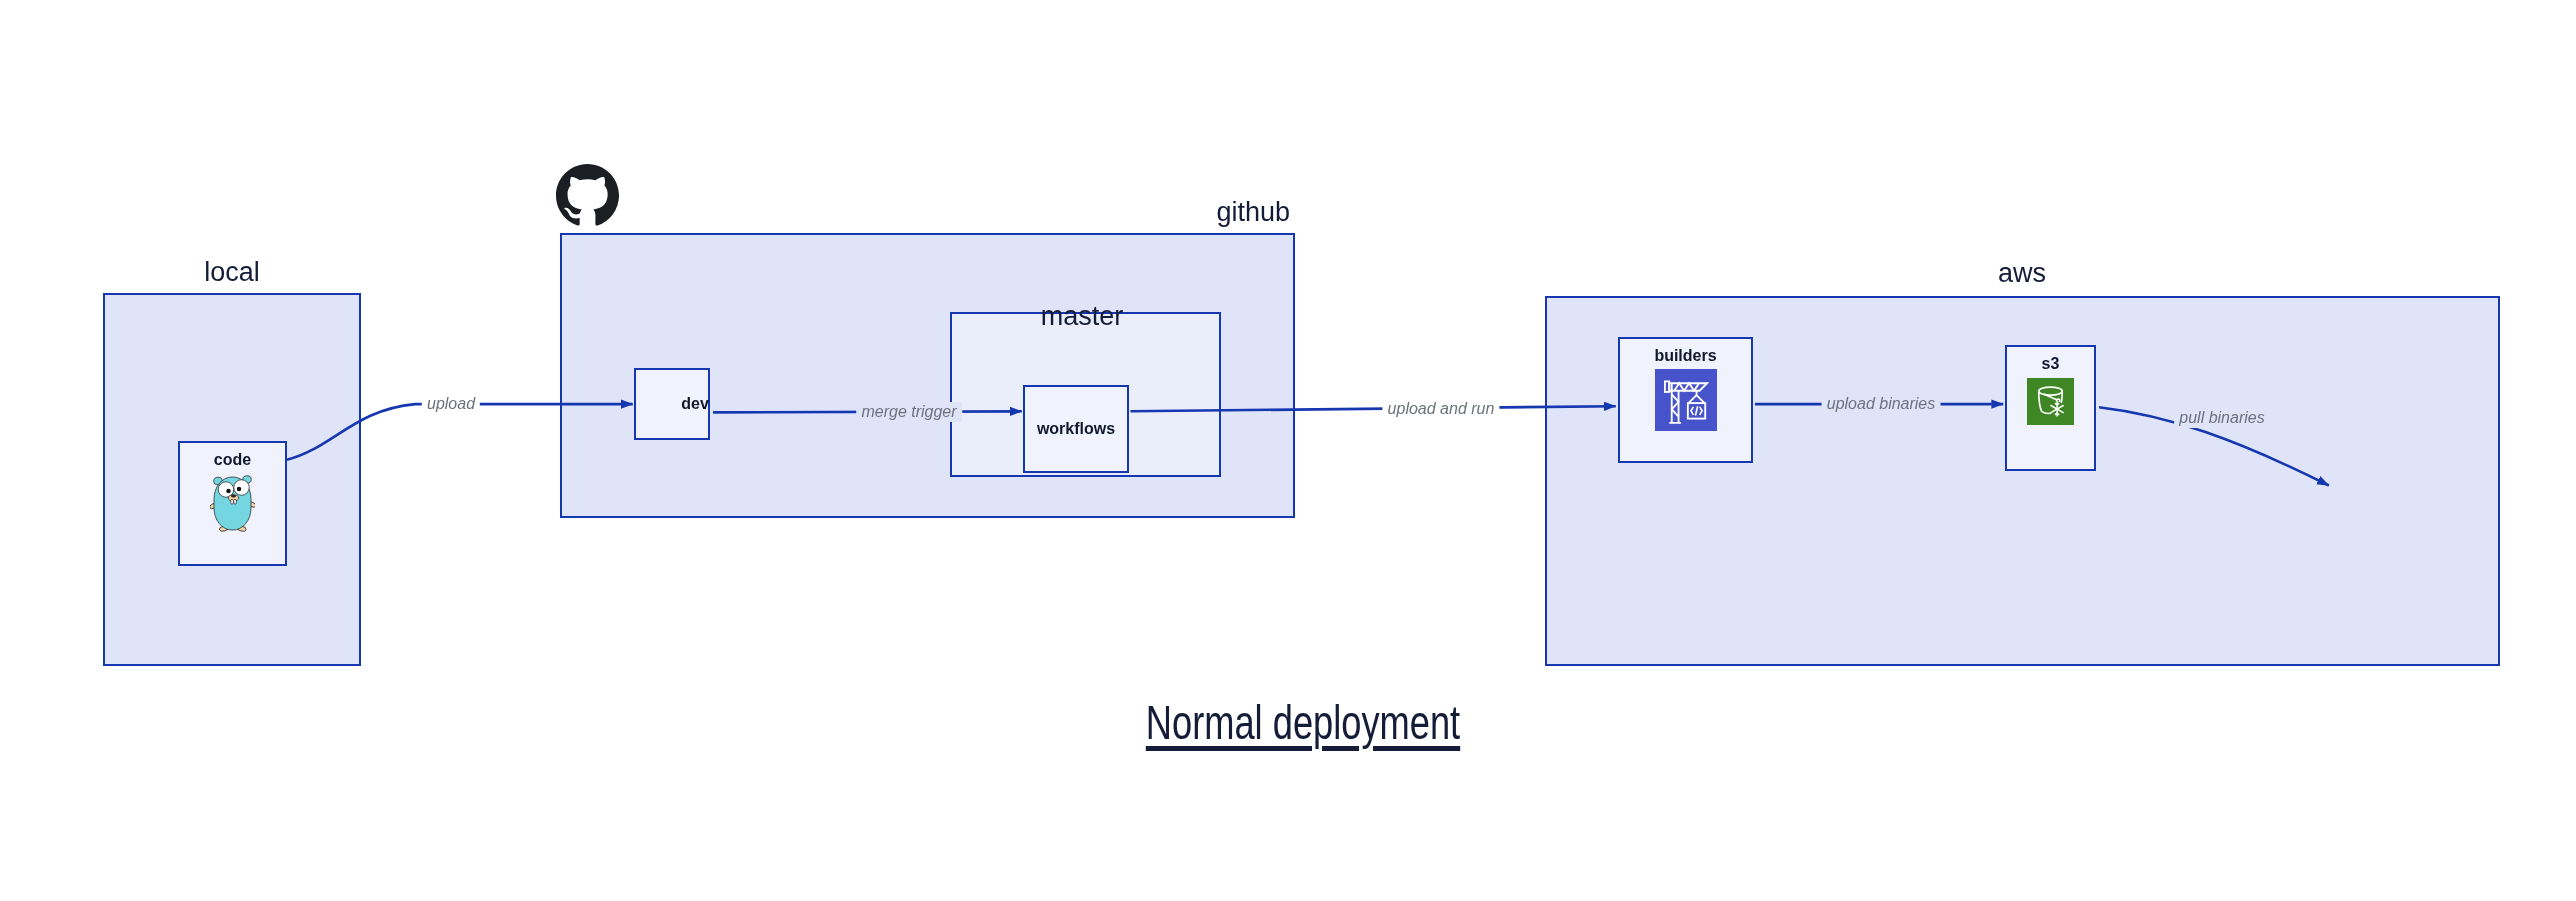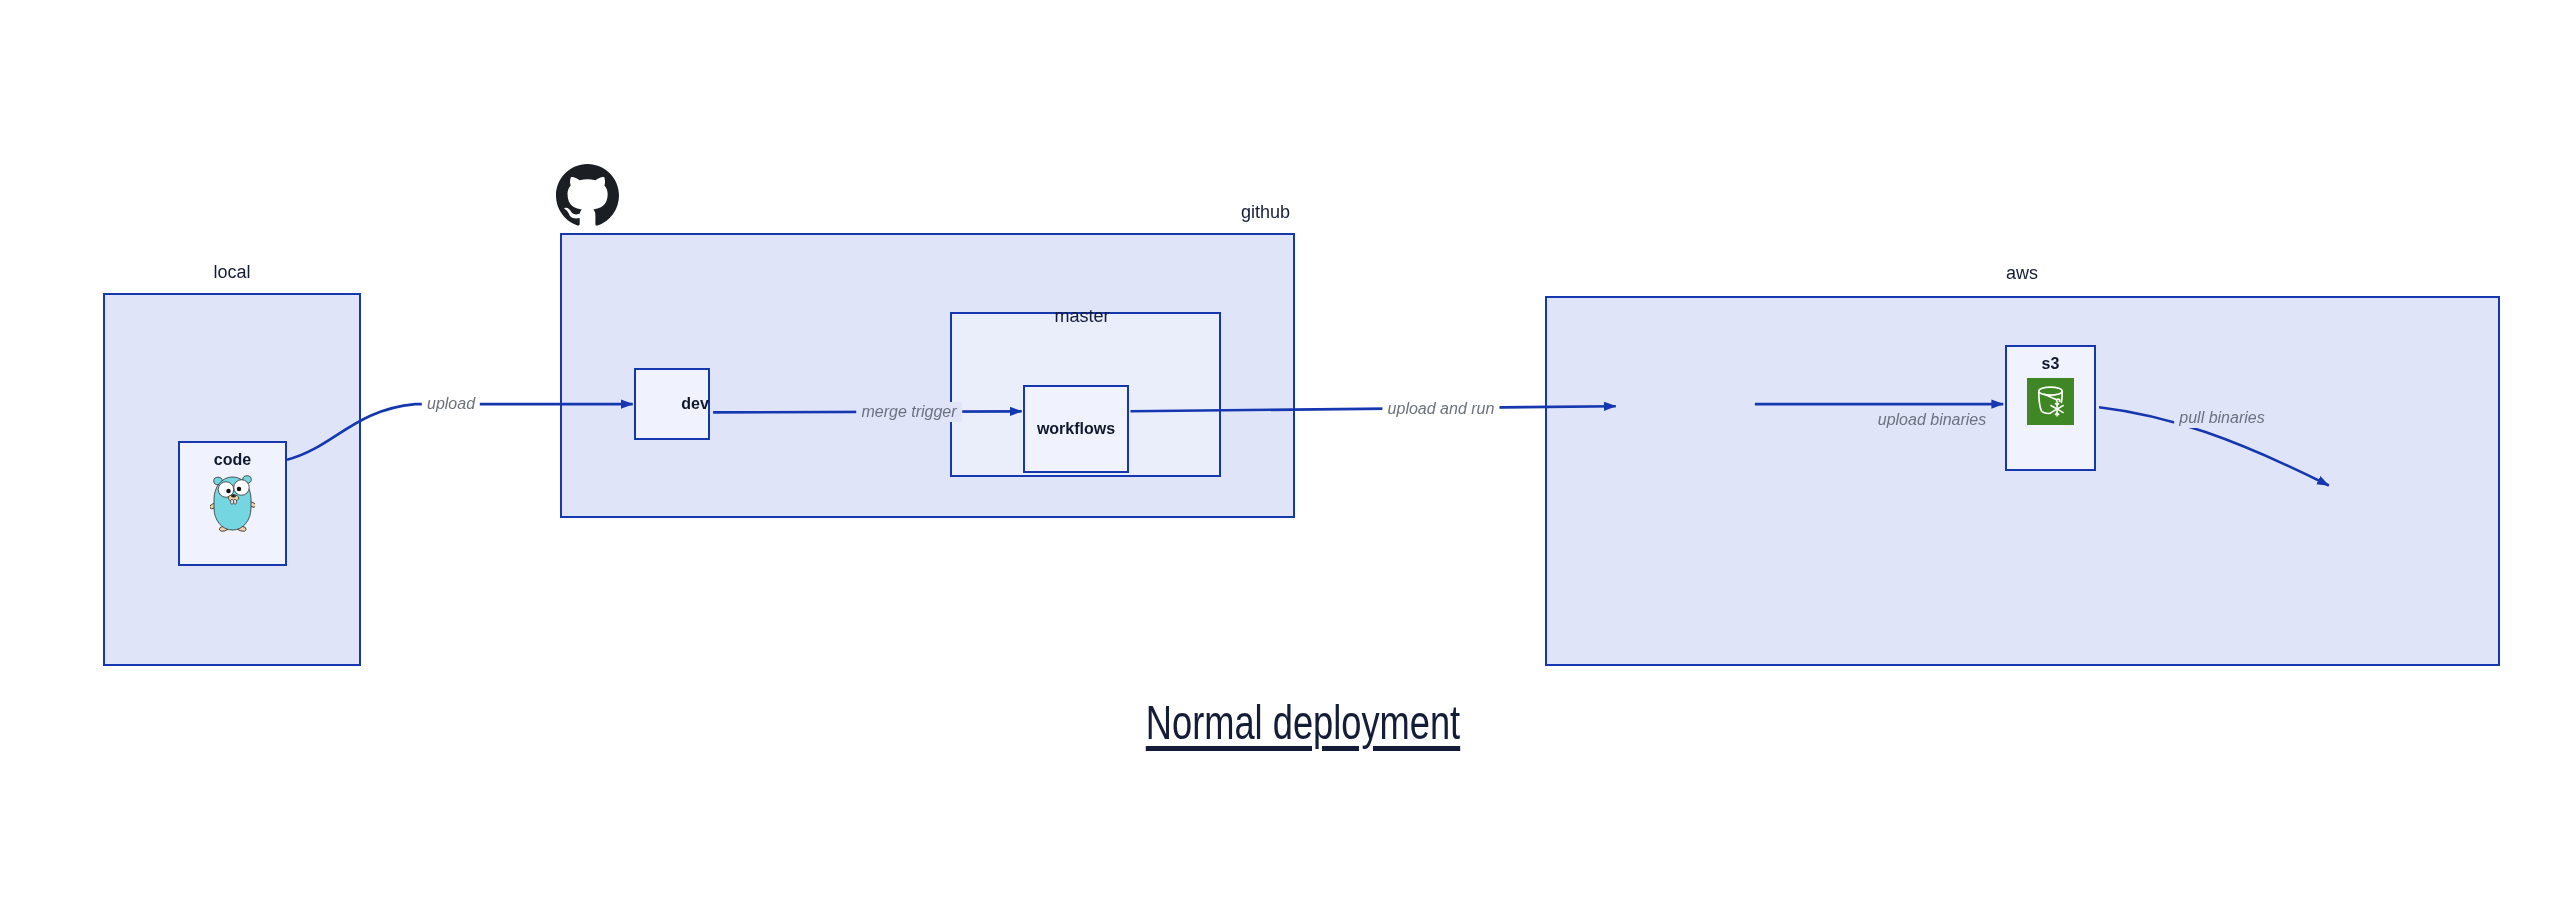--- a/index.html
+++ b/index.html
@@ -5,21 +5,21 @@
   html,body{margin:0;padding:0;background:#ffffff;}
   .stage{
     position:relative;width:2604px;height:902px;background:#ffffff;overflow:hidden;
     font-family:"Liberation Sans", sans-serif;
   }
   .container-box{
     position:absolute;background:#dfe4f9;border:2.1px solid #1537af;box-sizing:border-box;z-index:1;
   }
   .container-box.lighter{background:#eaeefb;}
   .container-label{
-    position:absolute;color:#141c38;font-size:18px;white-space:nowrap;z-index:2;
+    position:absolute;color:#141c38;font-size:27px;white-space:nowrap;z-index:2;
     transform:translate(-50%,-50%);
   }
   .container-label.right-anchor{transform:translate(-100%,-50%);}
   .node{
     position:absolute;background:#f0f3fd;border:2.1px solid #1537af;box-sizing:border-box;z-index:4;
     display:flex;flex-direction:column;align-items:center;
   }
   .node.center-label{justify-content:center;}
   .node-label{
     color:#10182e;font-weight:bold;font-size:16px;white-space:nowrap;
@@ -71,21 +71,21 @@
       <path d="M 1384 800 L 1983 798" marker-end="url(#arrowhead)"></path>
       <path d="M 2194 798 L 3136 788" marker-end="url(#arrowhead)"></path>
       <path d="M 3406 784 L 3888 784" marker-end="url(#arrowhead)"></path>
       <path d="M 4074 790 C 4210 806, 4340 852, 4520 942" marker-end="url(#arrowhead)"></path>
     </g>
   </svg>
 
   <div class="edge-label bg-white" style="left:451px;top:404px;">upload</div>
   <div class="edge-label bg-fill" style="left:866px;top:412px;margin-left:43px;">merge trigger</div>
   <div class="edge-label bg-white" style="left:1441px;top:409px;">upload and run</div>
-  <div class="edge-label bg-fill" style="left:1932px;top:404px;margin-top:16px;">upload binaries</div>
+  <div class="edge-label bg-fill" style="left:1881px;top:404px;">upload binaries</div>
   <div class="edge-label bg-fill" style="left:2222px;top:418px;">pull binaries</div>
 
   <div class="node top-label" style="left:178px;top:441px;width:109px;height:125px;">
     <div class="node-label">code</div>
     <div style="line-height:0;margin-top:3.1px;">
       <svg width="45" height="61" viewBox="0 0 90 120">
         <g stroke="#2e2e2e" stroke-width="1.6">
           <ellipse cx="16" cy="17" rx="8.5" ry="7.5" fill="#74d6e0"></ellipse>
           <ellipse cx="74" cy="14" rx="8.5" ry="7.5" fill="#74d6e0"></ellipse>
           <ellipse cx="7" cy="67" rx="8" ry="4.5" fill="#f2d1a4" transform="rotate(-25 7 67)"></ellipse>
@@ -107,20 +107,42 @@
   </div>
 
   <div class="node center-label" style="left:634px;top:368px;width:76px;height:72px;padding-left:46px;">
     <div class="node-label">dev</div>
   </div>
 
   <div class="node center-label" style="left:1023px;top:385px;width:106px;height:88px;">
     <div class="node-label">workflows</div>
   </div>
 
+  <div class="node top-label" style="left:1618px;top:337px;width:135px;height:126px;">
+    <div class="node-label">builders</div>
+    <div style="line-height:0;margin-top:4.1px;">
+      <svg width="62" height="62" viewBox="0 0 100 100">
+        <rect x="0" y="0" width="100" height="100" fill="#4753cb"></rect>
+        <g stroke="#ffffff" stroke-width="3" fill="none">
+          <rect x="16" y="20" width="7" height="17"></rect>
+          <path d="M23 23 H84 L72 35 H23 Z"></path>
+          <path d="M31 35 L39 23 L47 35 L55 23 L63 35 L71 23"></path>
+          <path d="M27 23 V87 M38 35 V87 M23 87 H42"></path>
+          <path d="M27 41 L38 53 L27 65 L38 77"></path>
+          <path d="M67 35 V42 M67 42 L54 55 M67 42 L80 55"></path>
+          <rect x="53" y="55" width="28" height="25"></rect>
+        </g>
+        <g stroke="#ffffff" stroke-width="2.6" fill="none">
+          <path d="M62 61 L58 67.5 L62 74"></path>
+          <path d="M72 61 L76 67.5 L72 74"></path>
+          <path d="M68.8 60 L65.2 75"></path>
+        </g>
+      </svg>
+    </div>
+  </div>
 
   <div class="node top-label" style="left:2005px;top:345px;width:91px;height:126px;">
     <div class="node-label">s3</div>
     <div style="line-height:0;margin-top:5.2px;">
       <svg width="47" height="47" viewBox="0 0 100 100">
         <rect x="0" y="0" width="100" height="100" fill="#3f8624"></rect>
         <g stroke="#ffffff" stroke-width="3.5" fill="none">
           <ellipse cx="50" cy="28" rx="25" ry="8.5"></ellipse>
           <path d="M25 28 C25 44 27 61 31 71"></path>
           <path d="M75 28 C75 40 74 50 72 56"></path>

